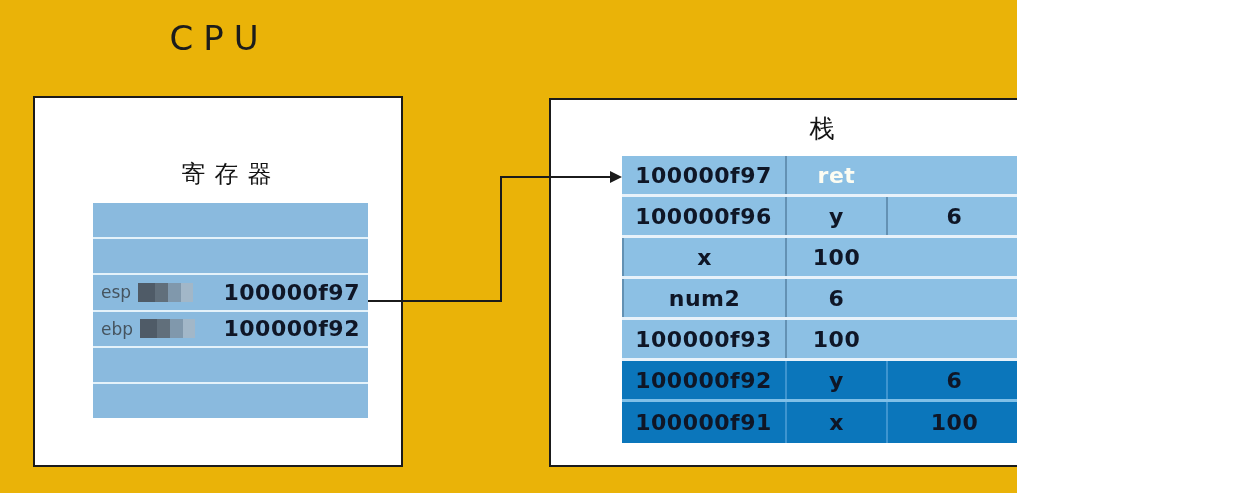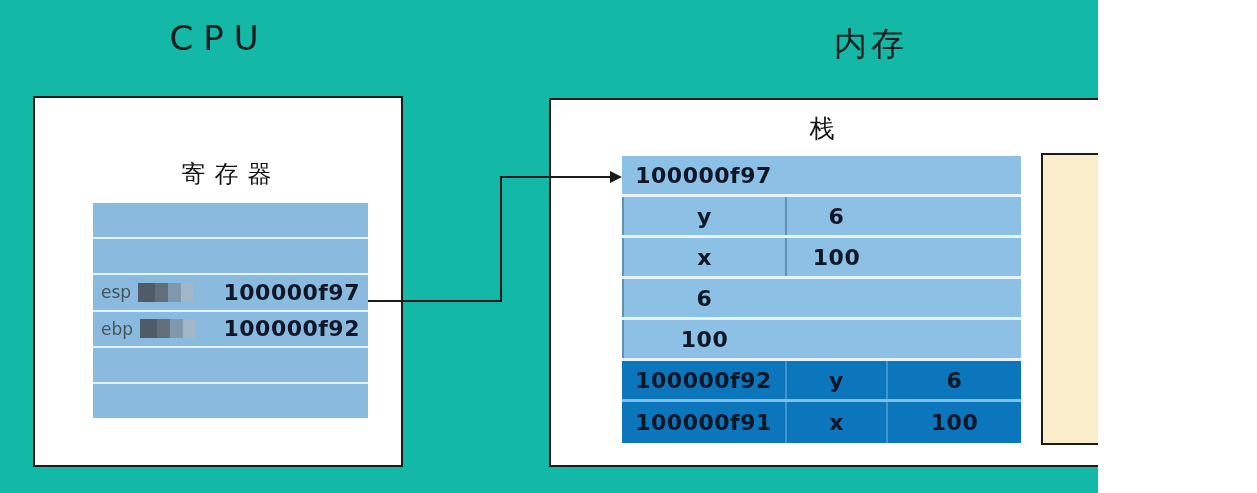--- a/index.html
+++ b/index.html
@@ -1,17 +1,17 @@
 <!DOCTYPE html>
 <html style="--register_blue: #8abade; --stack_light: #8cc0e4; --stack_dark: #0b76bb; --heap_fill: #faedcb; --dark_text: #0f1626; --white_text: #fcfcf2;"><head>
 <meta charset="utf-8">
 <style>
   html,body{margin:0;padding:0;background:#ffffff;}
   .canvas{
-    position:relative;width:1098px;height:493px;background:#14b8a6;overflow:hidden;
+    position:relative;width:1017px;height:493px;background:#eab308;overflow:hidden;
     font-family:"DejaVu Sans","Liberation Sans",sans-serif;color:#161616;
   }
   
   .big-title{position:absolute;text-align:center;font-size:34px;font-weight:400;color:#1c1c1c;}
   .cpu-title{left:119px;top:18px;width:200px;letter-spacing:10px;}
   .mem-title{left:771px;top:22px;width:200px;letter-spacing:4px;font-size:33px;}
   
   .outer-box{position:absolute;background:#fff;border:2px solid #1b1b1b;box-sizing:border-box;}
   .cpu-box{left:33px;top:96px;width:370px;height:371px;}
   .mem-box{left:549px;top:98px;width:684px;height:369px;}
@@ -48,21 +48,20 @@
   .heap-region{position:absolute;left:490px;top:53px;width:174px;height:292px;background:var(--heap_fill,#faedcb);border:2px solid #1b1b1b;box-sizing:border-box;}
   
   .arrow-svg{position:absolute;left:0;top:0;pointer-events:none;}
 </style>
 </head>
 <body>
 
 <div class="canvas">
 
   <div class="big-title cpu-title">CPU</div>
-  <div class="big-title mem-title">内存</div>
 
   <div class="outer-box cpu-box">
     <div class="sec-label reg-label">寄存器</div>
     <div class="reg-table">
         <div class="reg-row"></div>
         <div class="reg-row"></div>
         <div class="reg-row">
           <span class="reg-name">esp</span>
           <span class="mosaic"></span>
           <span class="reg-val">100000f97</span>
@@ -76,33 +75,37 @@
         <div class="reg-row"></div>
       </div>
   </div>
 
   <div class="outer-box mem-box">
     <div class="sec-label stack-label">栈</div>
     <div class="sec-label heap-label">堆</div>
     <div class="stack-table">
         <div class="stack-row light">
           <div class="cell c0">100000f97</div>
+          <div class="cell c1 wt">ret</div>
         </div>
         <div class="stack-row light">
+          <div class="cell c0">100000f96</div>
           <div class="cell c1">y</div>
           <div class="cell c2">6</div>
         </div>
         <div class="stack-row light">
           <div class="cell c1">x</div>
           <div class="cell c2">100</div>
         </div>
         <div class="stack-row light">
+          <div class="cell c1">num2</div>
           <div class="cell c2">6</div>
         </div>
         <div class="stack-row light">
+          <div class="cell c0">100000f93</div>
           <div class="cell c2">100</div>
         </div>
         <div class="stack-row dark">
           <div class="cell c0">100000f92</div>
           <div class="cell c1">y</div>
           <div class="cell c2">6</div>
         </div>
         <div class="stack-row dark">
           <div class="cell c0">100000f91</div>
           <div class="cell c1">x</div>

